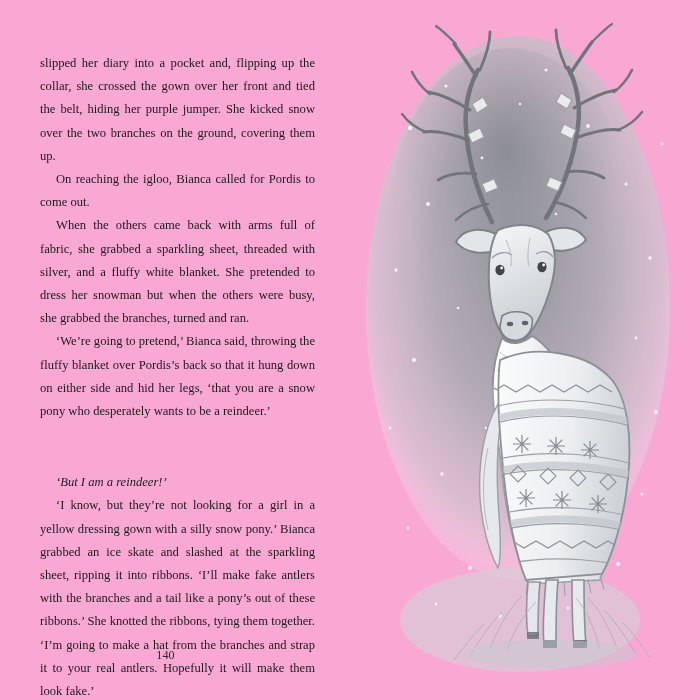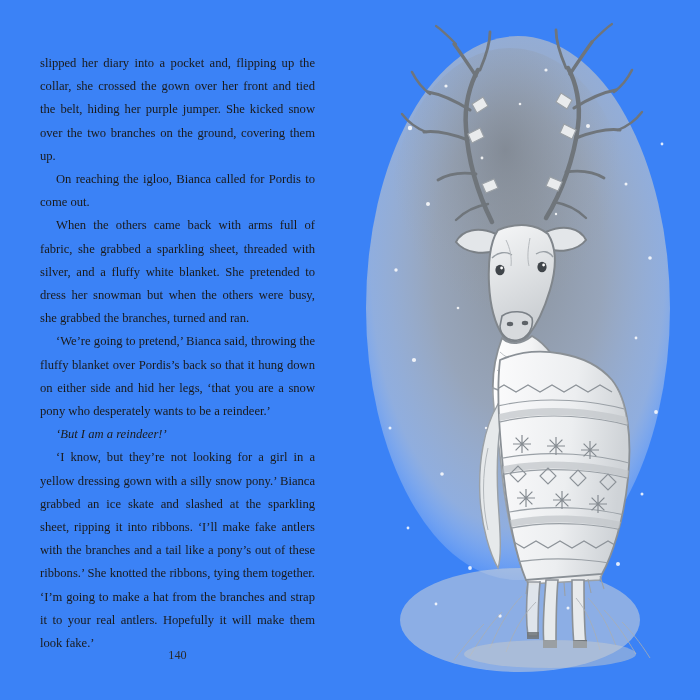--- a/index.html
+++ b/index.html
@@ -10,21 +10,21 @@
   body {
     width: 700px;
     height: 700px;
     overflow: hidden;
     font-family: "Liberation Serif", serif;
   }
   .page {
     position: relative;
     width: 700px;
     height: 700px;
-    background: #3b82f6;
+    background: #f9a8d4;
     text-decoration: underline;
   }
   .text-column {
     position: absolute;
     left: 40px;
     top: 52px;
     width: 275px;
     text-align: justify;
     font-family: "Liberation Serif", serif;
     font-size: 12.6px;
@@ -34,24 +34,25 @@
   .text-column p {
     margin: 0;
     text-indent: 0;
   }
   .text-column p.indent {
     text-indent: 16px;
   }
   .text-column p.italic {
     font-style: italic;
     text-indent: 16px;
+    margin-top: 48px;
   }
   .folio {
     position: absolute;
-    left: 40px;
+    left: 28px;
     top: 648px;
     width: 275px;
     text-align: center;
     font-family: "Liberation Serif", serif;
     font-size: 12.2px;
     color: #2a2a2a;
   }
 
   
   .illustration {

